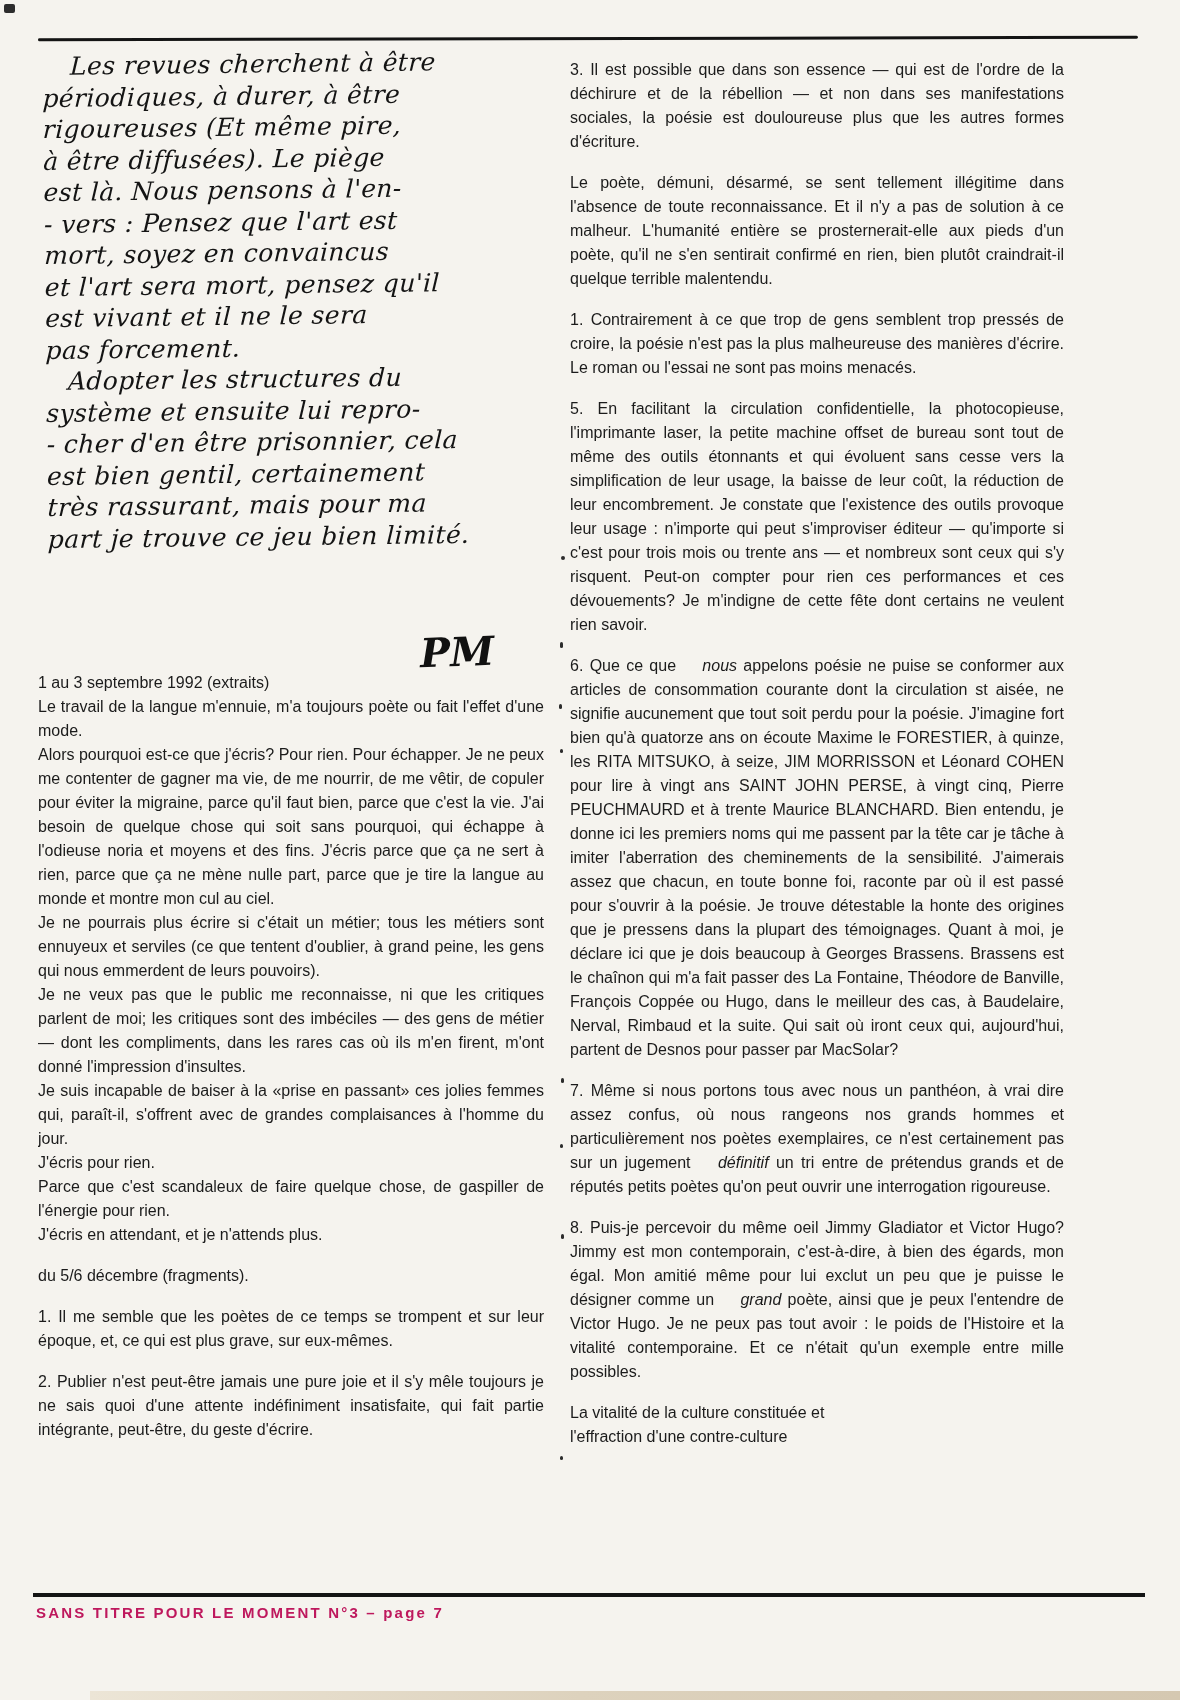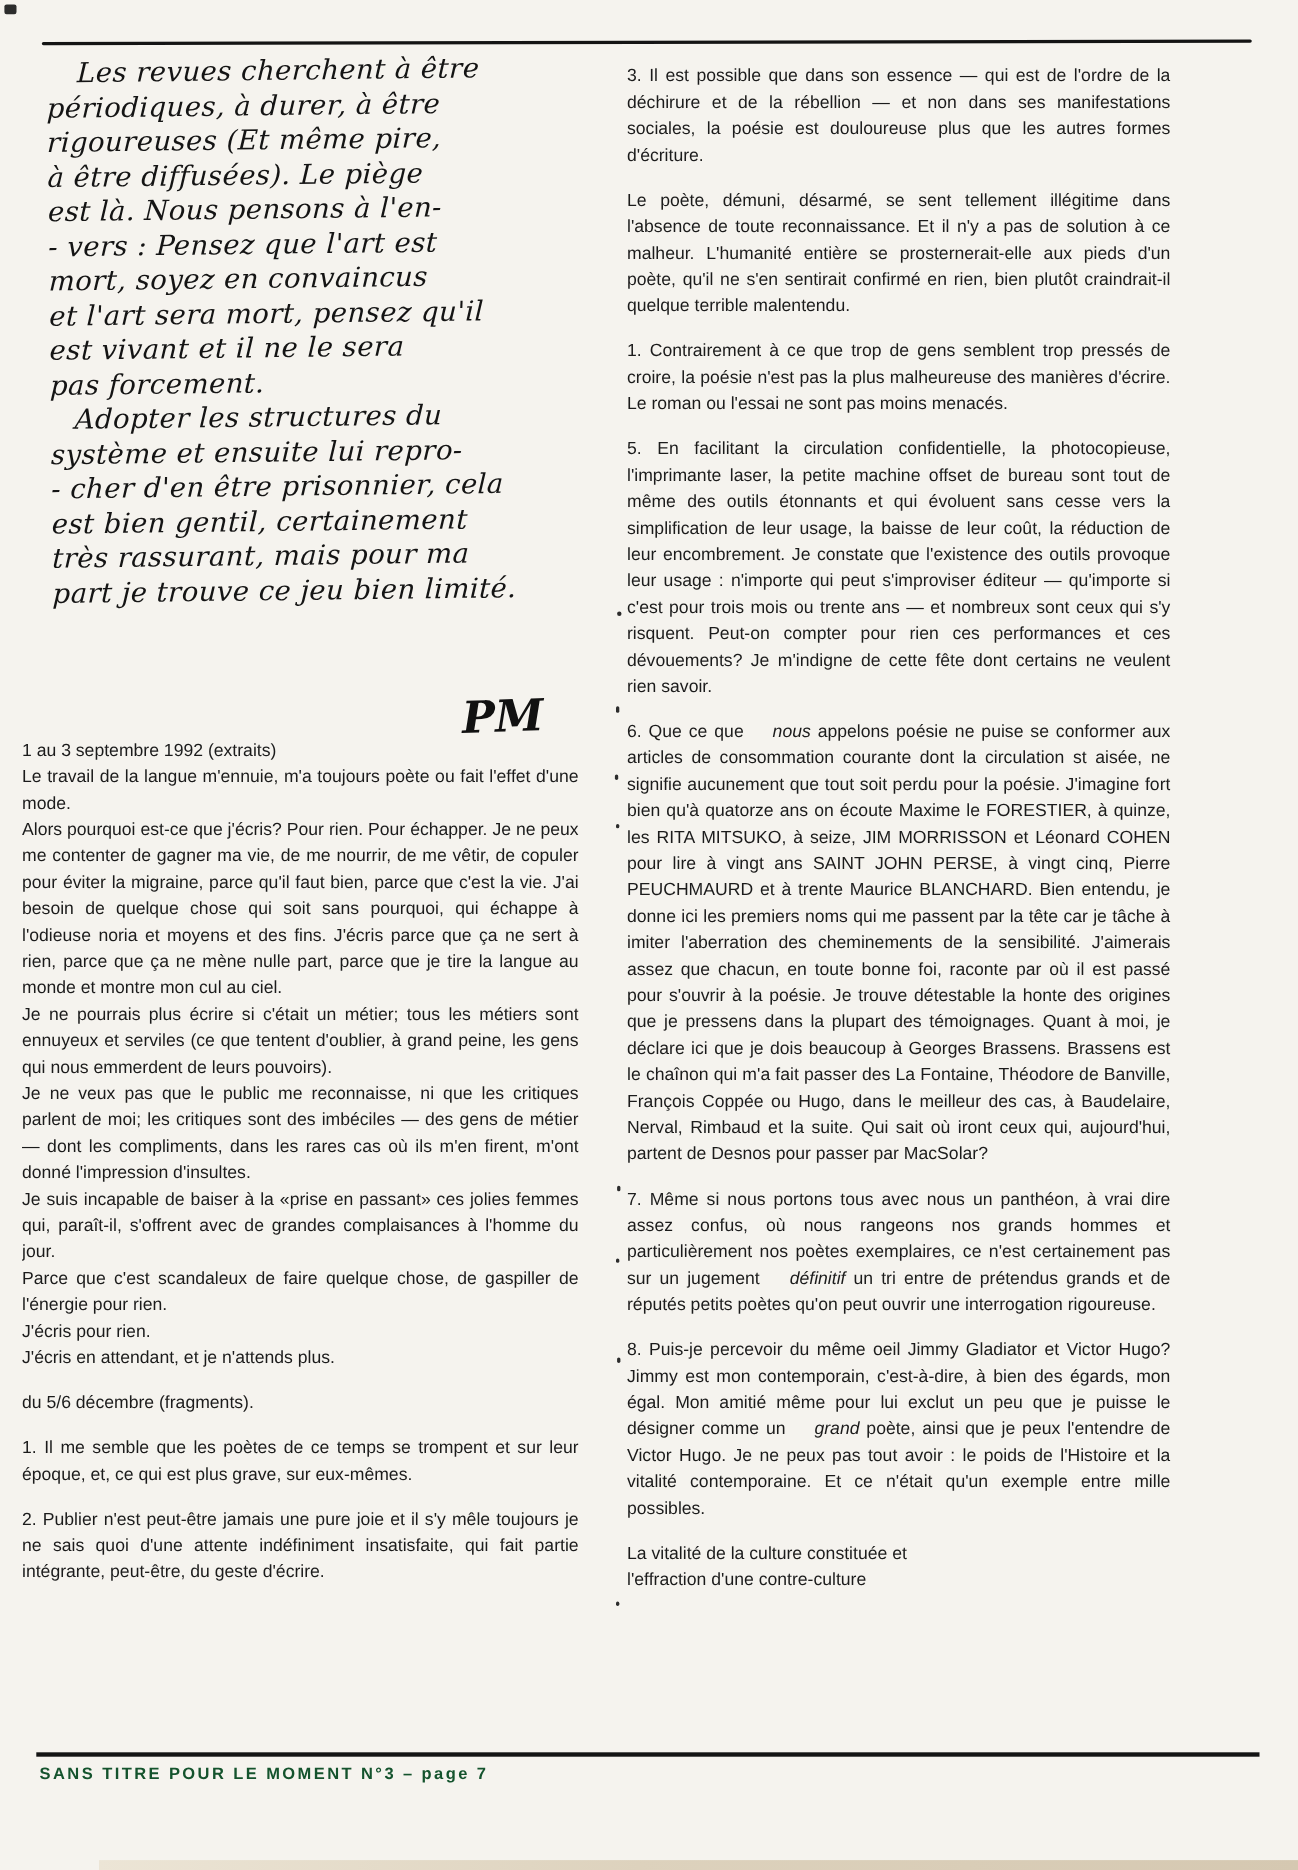--- a/index.html
+++ b/index.html
@@ -23,29 +23,29 @@
   .hw-line { transform:skewX(-3deg); }
   .hw-line:nth-child(1) { padding-left:28px; }
   .hw-line:nth-child(11) { padding-left:22px; }
   .signature {
     position:absolute; left:420px; top:628px;
     font-family:"DejaVu Serif", serif; font-style:italic; font-weight:bold;
     font-size:40px; color:#111; transform:rotate(-2deg);
   }
   
   .col { position:absolute; overflow:hidden; font-size:16px; line-height:24px; }
-  .col-left  { left:20px;  top:671px; width:506px; height:918px; }
+  .col-left  { left:38px;  top:671px; width:506px; height:918px; }
   .col-right { left:570px; top:58px;  width:494px; height:1532px; }
   .col p { margin:0; text-align:justify; }
   .col p.gap { margin-top:17px; }
   .col .it { font-style:italic;margin-left:20px; }
   
   .footer-text {
     position:absolute; left:36px; top:1604px;
-    font-size:15px; font-weight:bold; letter-spacing:2.2px; color:#14532d;
+    font-size:15px; font-weight:bold; letter-spacing:2.2px; color:#be185d;
   }
   
   .speck { position:absolute; background:#2c2c2c; border-radius:2px; }
   .scan-strip {
     position:absolute; left:90px; right:0; bottom:0; height:9px;
     background:linear-gradient(90deg,#ece5d6 0%,#ddd2bd 45%,#d5c8b1 100%);
   }
 </style>
 </head>
 <body>
@@ -77,22 +77,22 @@
 
   <div class="signature">PM</div>
 
   <div class="col col-left">
       <p><span>1 au 3 septembre 1992  (extraits)</span></p>
       <p><span>Le travail de la langue m'ennuie, m'a toujours poète ou fait l'effet d'une mode.</span></p>
       <p><span>Alors pourquoi est-ce que j'écris? Pour rien. Pour échapper. Je ne peux me contenter de gagner ma vie, de me nourrir, de me vêtir, de copuler pour éviter la migraine, parce qu'il faut bien, parce que c'est la vie. J'ai besoin de quelque chose qui soit sans pourquoi, qui échappe à l'odieuse noria et moyens et des fins. J'écris parce que ça ne sert à rien, parce que ça ne mène nulle part, parce que je tire la langue au monde et montre mon cul au ciel.</span></p>
       <p><span>Je ne pourrais plus écrire si c'était un métier; tous les métiers sont ennuyeux et serviles (ce que tentent d'oublier, à grand peine, les gens qui nous emmerdent de leurs pouvoirs).</span></p>
       <p><span>Je ne veux pas que le public me reconnaisse, ni que les critiques parlent de moi; les critiques sont des imbéciles — des gens de métier — dont les compliments, dans les rares cas où ils m'en firent, m'ont donné l'impression d'insultes.</span></p>
       <p><span>Je suis incapable de baiser à la «prise en passant» ces jolies femmes qui, paraît-il, s'offrent avec de grandes complaisances à l'homme du jour.</span></p>
+      <p><span>J'écris pour rien.</span></p>
       <p><span>Parce que c'est scandaleux de faire quelque chose, de gaspiller de l'énergie pour rien.</span></p>
-      <p><span>J'écris pour rien.</span></p>
       <p><span>J'écris en attendant, et je n'attends plus.</span></p>
       <p class="gap"><span>du 5/6 décembre (fragments).</span></p>
       <p class="gap"><span>1. Il me semble que les poètes de ce temps se trompent et sur leur époque, et, ce qui est plus grave, sur eux-mêmes.</span></p>
       <p class="gap"><span>2. Publier n'est peut-être jamais une pure joie et il s'y mêle toujours je ne sais quoi d'une attente indéfiniment insatisfaite, qui fait partie intégrante, peut-être, du geste d'écrire.</span></p>
     </div>
 
   <div class="col col-right">
       <p><span>3. Il est possible que dans son essence — qui est de l'ordre de la déchirure et de la rébellion — et non dans ses manifestations sociales, la poésie est douloureuse plus que les autres formes d'écriture.</span></p>
       <p class="gap"><span>Le poète, démuni, désarmé, se sent tellement illégitime dans l'absence de toute reconnaissance. Et il n'y a pas de solution à ce malheur. L'humanité entière se prosternerait-elle aux pieds d'un poète, qu'il ne s'en sentirait confirmé en rien, bien plutôt craindrait-il quelque terrible malentendu.</span></p>
       <p class="gap"><span>1. Contrairement à ce que trop de gens semblent trop pressés de croire, la poésie n'est pas la plus malheureuse des manières d'écrire. Le roman ou l'essai ne sont pas moins menacés.</span></p>

